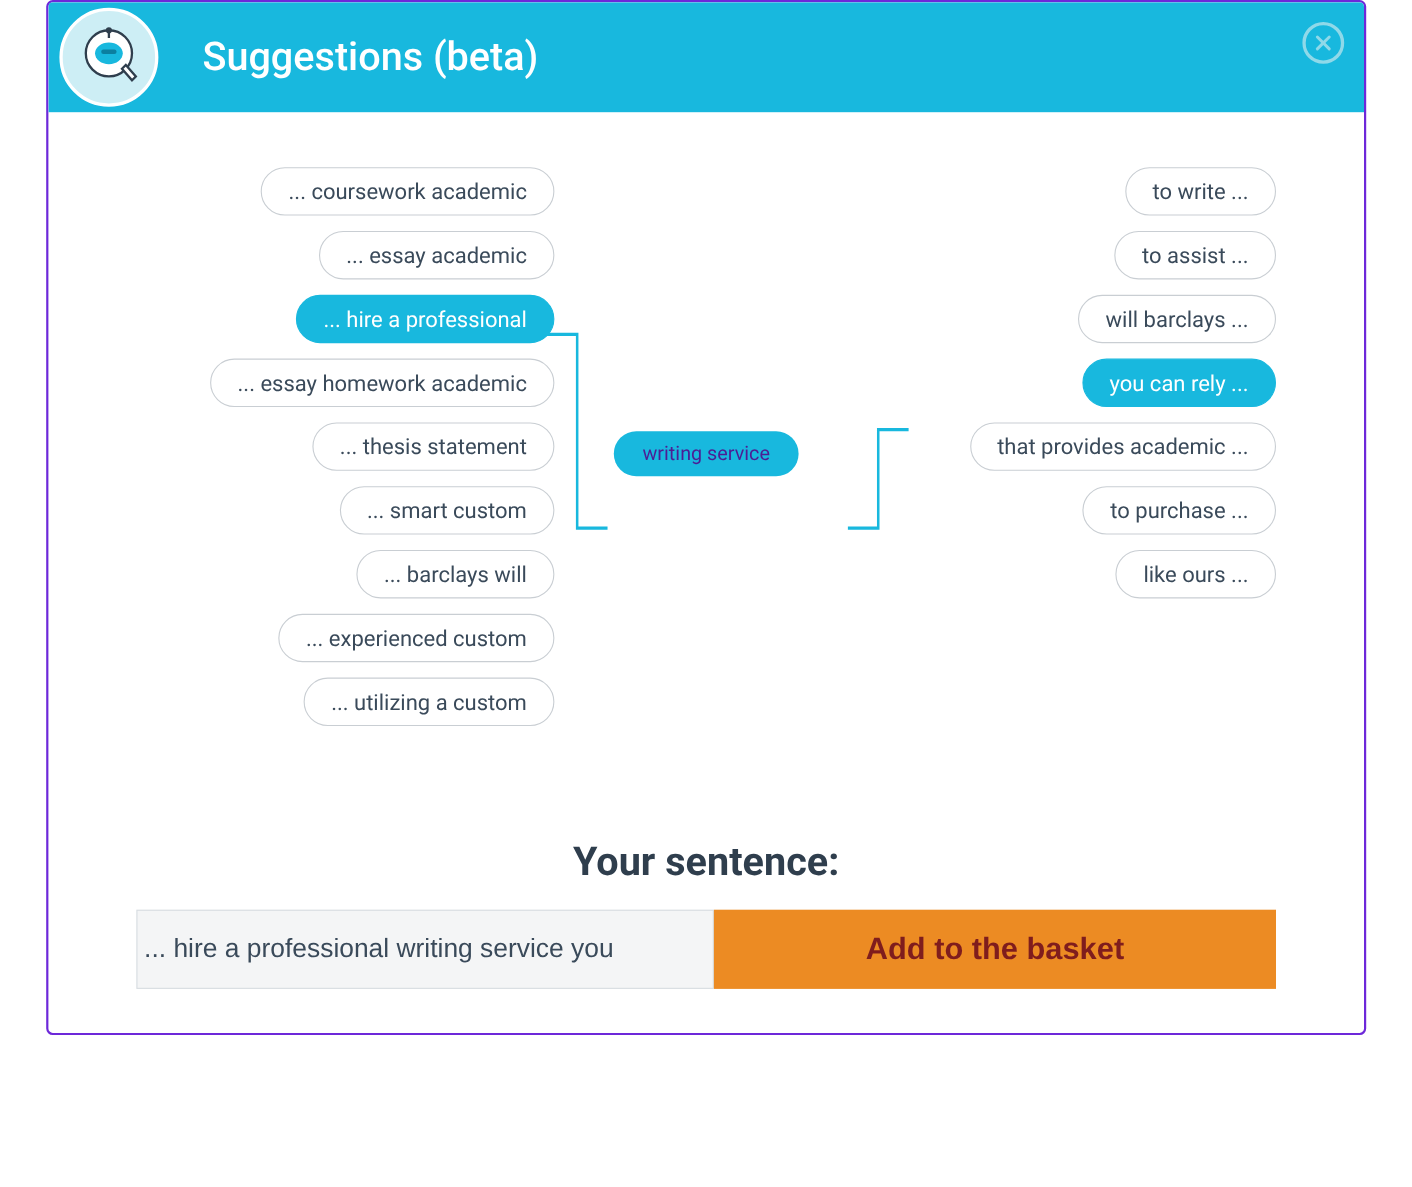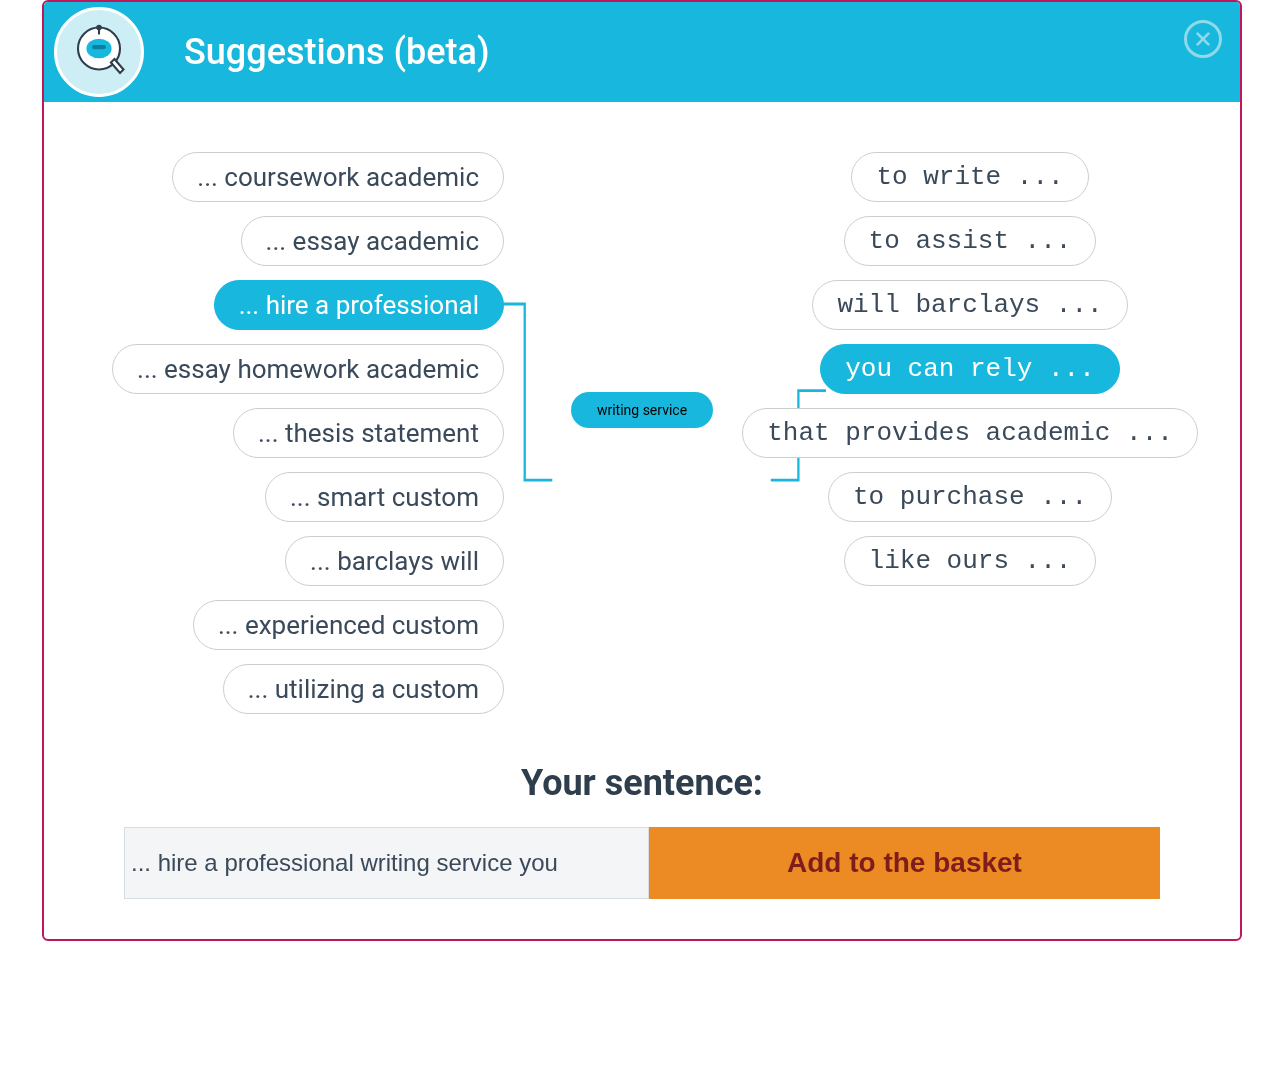--- a/index.html
+++ b/index.html
@@ -6,21 +6,21 @@
   body {
     font-family: -apple-system, BlinkMacSystemFont, "Segoe UI", Roboto, "Helvetica Neue", Arial, sans-serif;
     background: #fff;
     width: 1284px;
     height: 1079px;
     overflow: hidden;
   }
   .modal {
     width: 1200px;
     margin: 0 auto;
-    border: 2px solid #be185d;
+    border: 2px solid #6d28d9;
     border-radius: 6px;
     overflow: hidden;
     background: #fff;
   }
   .header {
     background: #18b8de;
     height: 100px;
     display: flex;
     align-items: center;
     padding: 0 20px 0 10px;
@@ -72,50 +72,50 @@
     justify-content: space-between;
     position: relative;
     min-height: 580px;
   }
   .col {
     display: flex;
     flex-direction: column;
     gap: 14px;
   }
   .col-left { align-items: flex-end; width: 380px; }
-  .col-right { align-items: center; width: 380px; font-family: Liberation Mono, monospace; }
+  .col-right { align-items: flex-end; width: 380px; }
   .col-center {
     display: flex;
     align-items: center;
     justify-content: center;
     padding-top: 240px;
   }
 
   .pill {
     border: 1px solid #c9ced3;
     border-radius: 999px;
     padding: 9px 24px;
-    font-size: 26px;
+    font-size: 20px;
     color: #3a4a5a;
     white-space: nowrap;
     cursor: pointer;
     background: #fff;
     display: inline-block;
   }
   .pill.selected {
     background: #18b8de;
     color: #fff;
     border-color: #18b8de;
   }
   .center-pill {
     background: #18b8de;
-    color: #000000;
+    color: #4c1d95;
     border-radius: 999px;
     padding: 10px 26px;
-    font-size: 14px;
+    font-size: 18px;
     white-space: nowrap;
     display: inline-block;
   }
 
   .connectors {
     position: absolute;
     top: 0;
     left: 0;
     width: 100%;
     height: 100%;

